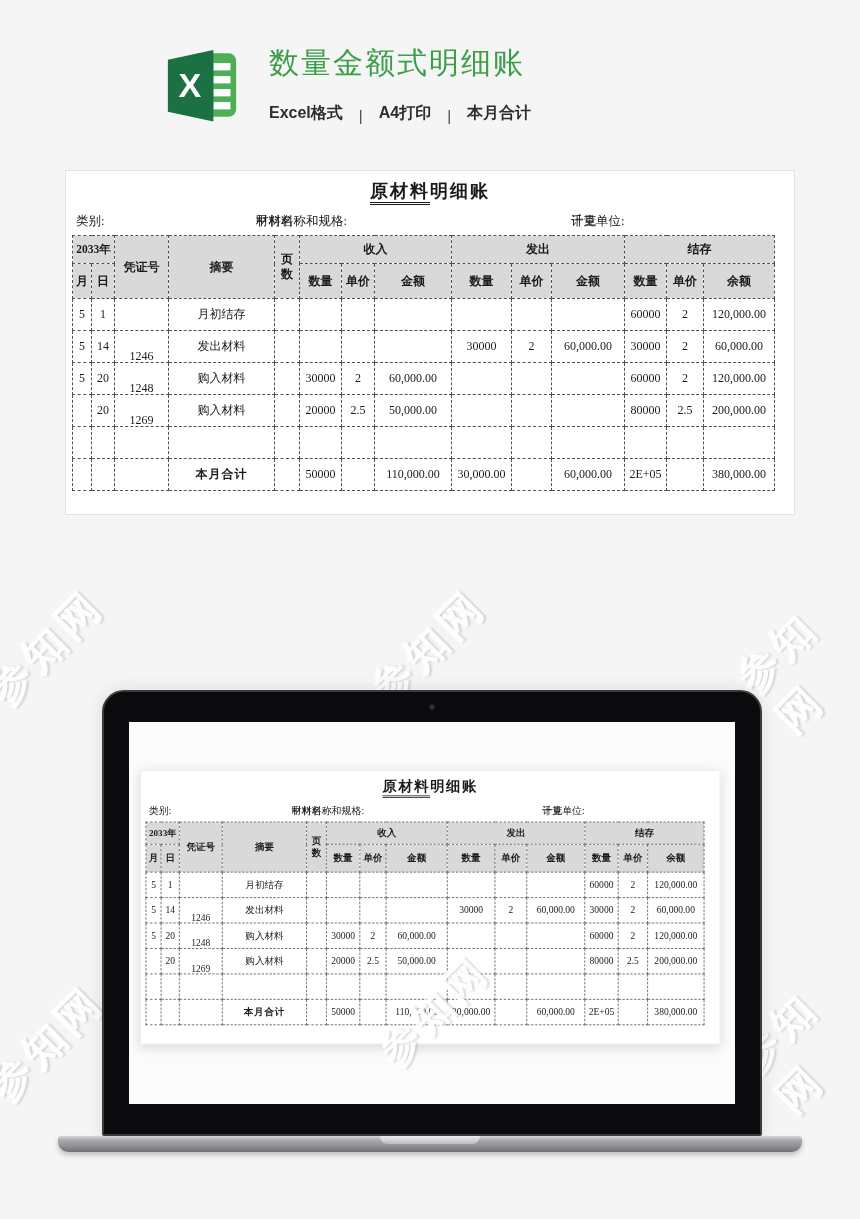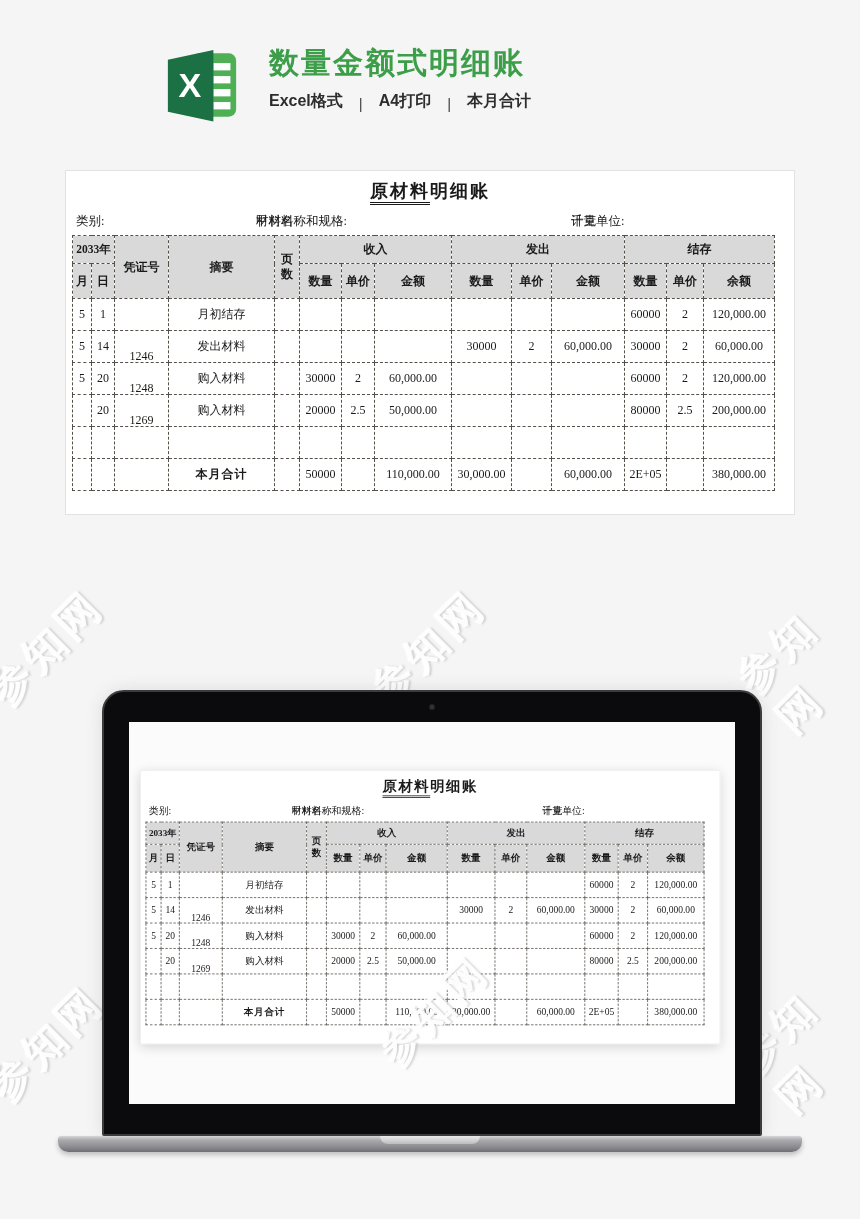--- a/index.html
+++ b/index.html
@@ -6,22 +6,22 @@
   html,body { background:#e9e9ea; }
   #app {
     position:relative; width:860px; height:1219px;
     background:#f5f5f6; overflow:hidden; margin:0 auto;
     font-family:"Liberation Sans", sans-serif;
   }
 
   
   .brand { position:absolute; left:163px; top:45px; display:flex; gap:28px; z-index:2; }
   .excel-icon { width:78px; height:80px; flex:0 0 auto; }
-  .brand-title { font-size:30px; font-weight:700; letter-spacing:2px; color:#3d9e4a; line-height:36px; }
-  .brand-sub { margin-top:10px; font-size:16px; font-weight:700; color:#2d2d2d; display:flex; align-items:flex-end; }
+  .brand-title { font-size:30px; font-weight:400; letter-spacing:2px; color:#3d9e4a; line-height:36px; }
+  .brand-sub { margin-top:22px; font-size:16px; font-weight:700; color:#2d2d2d; display:flex; align-items:flex-end; }
   .brand-sub .sep { margin:0 16px; font-weight:400; color:#444; font-size:15px; }
 
   
   .wm {
     position:absolute; z-index:1; pointer-events:none;
     font-size:42px; font-weight:700; letter-spacing:5px;
     color:rgba(255,255,255,0.92);
     text-shadow:1.5px 1.5px 2px rgba(170,170,170,0.45), -1px -1px 1px rgba(255,255,255,0.9);
     transform:rotate(-45deg);
   }

